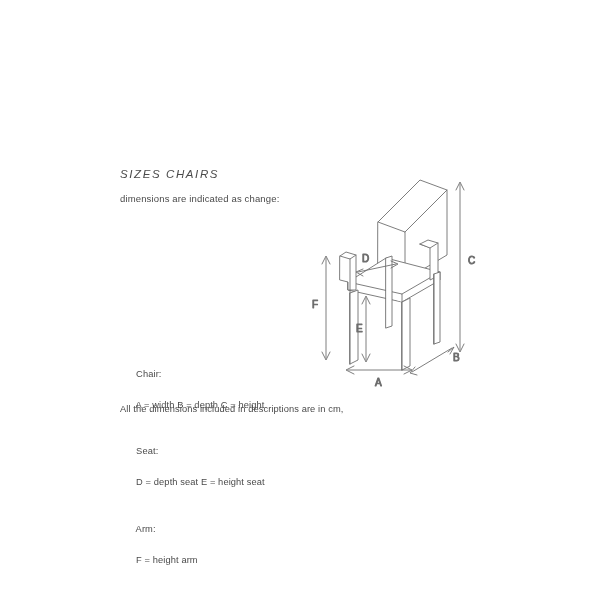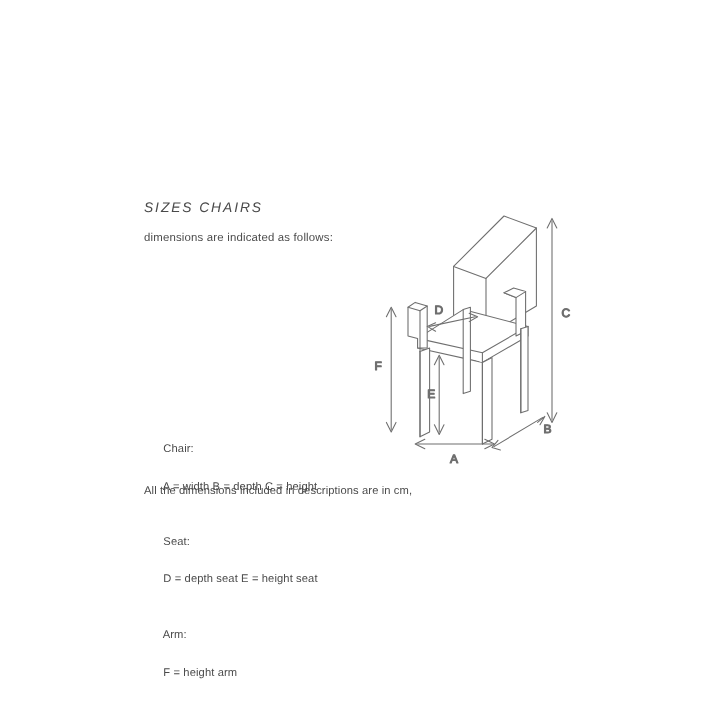--- a/index.html
+++ b/index.html
@@ -80,21 +80,21 @@
   }
 </style>
 </head>
 <body>
 
 <div class="page">
 
   <div class="title">SIZES CHAIRS</div>
 
   <div class="intro">
-    <div>dimensions are indicated as follows:</div>
+    <div>dimensions are indicated as change:</div>
   </div>
 
   <div class="legend">
     <div class="row">
       <span>Chair:</span>
       <span>&nbsp; </span>
       <span>A = width B = depth C = height</span>
     </div>
     <div class="row">
       <span>Seat:</span>

